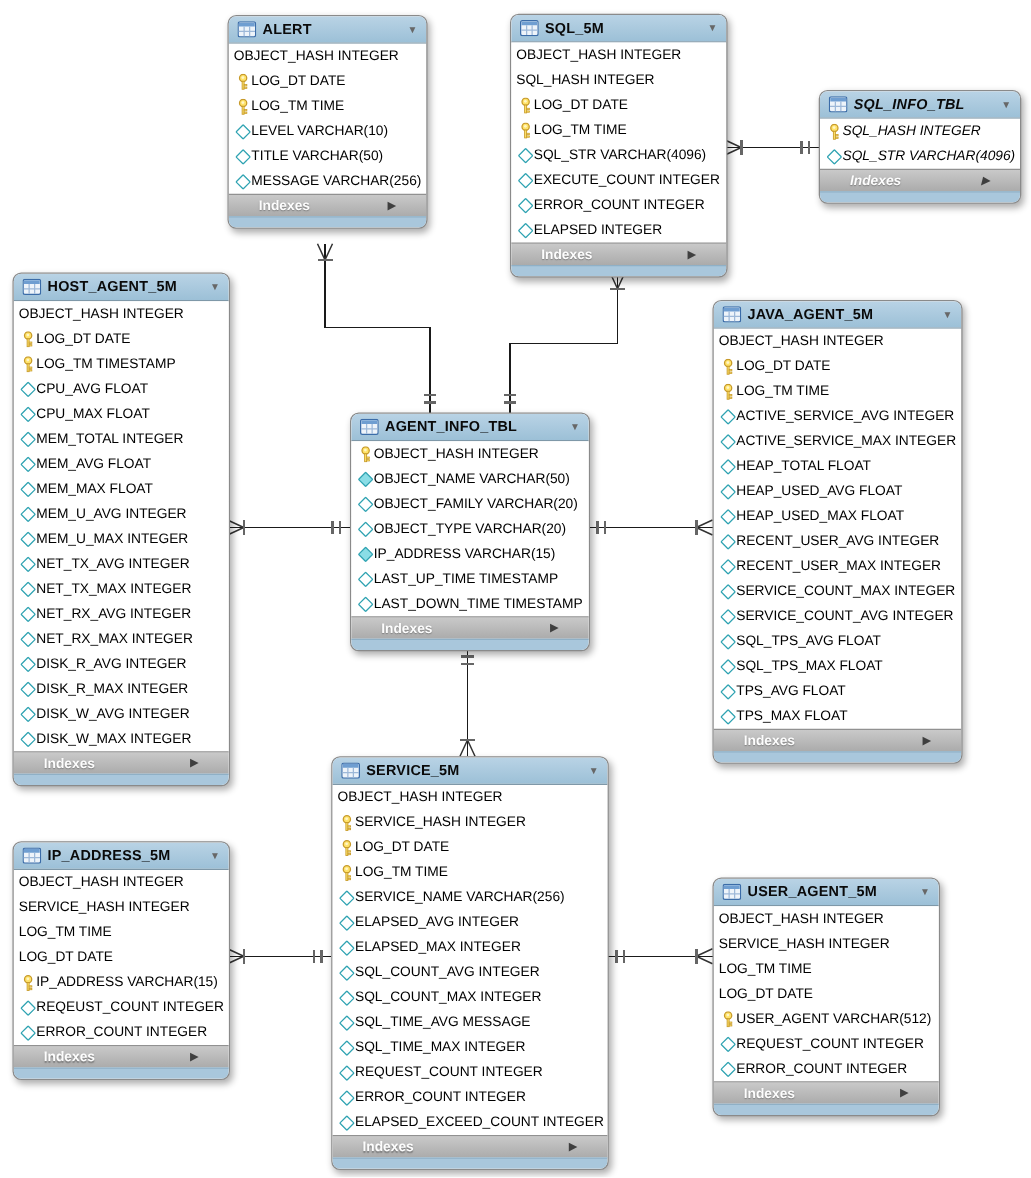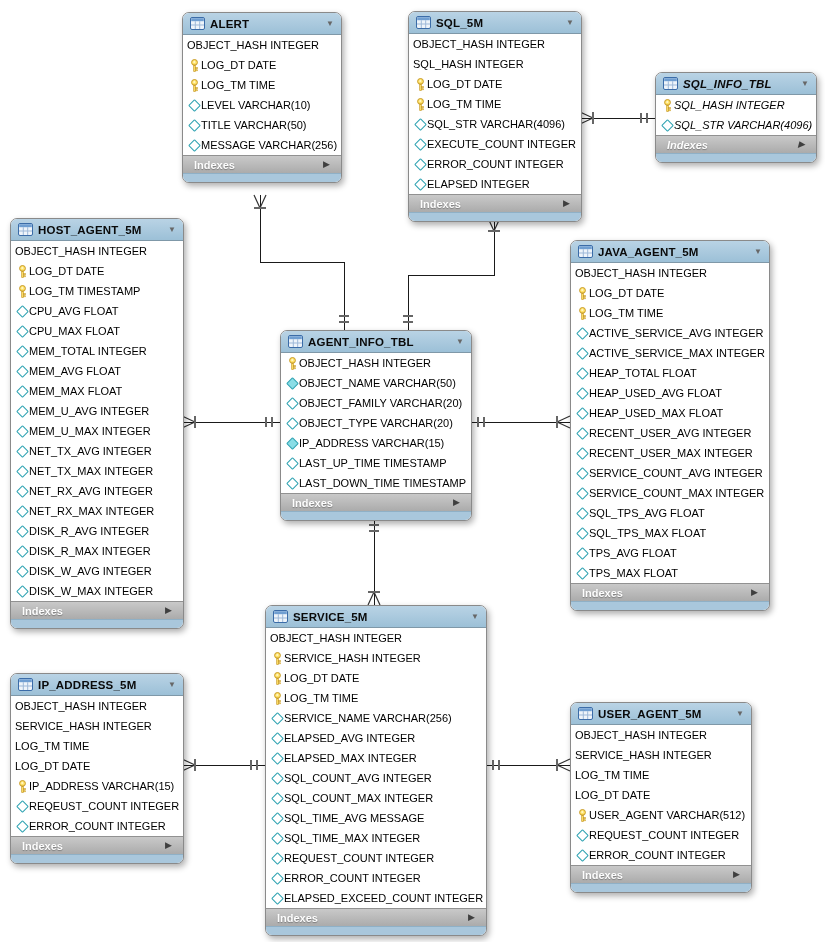--- a/index.html
+++ b/index.html
@@ -12,21 +12,21 @@
                background:linear-gradient(#b9d3e5,#9cc0d7);border-bottom:1px solid #7f98a8;}
   .tbl-icon{display:flex;align-items:center;}
   .tbl-name{flex:1;font-size:11.5px;font-weight:bold;color:#0a0a0a;white-space:nowrap;letter-spacing:.2px;}
   .hdr-arrow{font-size:8px;color:#676767;line-height:1;}
   .col-row{height:20px;display:flex;align-items:center;padding:0 4px;background:#fff;}
   .icon{width:14px;min-width:14px;display:flex;align-items:center;justify-content:center;}
   .dia{width:7px;height:7px;border:1.2px solid #2fa3b2;background:#fff;transform:rotate(45deg);
        display:inline-block;border-radius:1px;}
   .dia.filled{background:#8adde6;}
   .col-text{font-size:11px;color:#000;white-space:nowrap;}
-  .card-footer{height:17px;display:flex;align-items:center;padding:0 11px;
+  .card-footer{height:17px;display:flex;align-items:center;padding:0 24px;
                background:linear-gradient(#c9c9c9,#ababab);border-top:1px solid #919191;}
   .f-label{flex:1;font-size:11px;font-weight:bold;color:#fdfdfd;text-shadow:0 1px 1px rgba(96,96,96,.65);}
   .f-arrow{font-size:9px;color:#3f3f3f;line-height:1;}
   .card-strip{height:8px;background:#a9c7dc;border-top:1px solid #8fb0c6;}
   .rel-line{stroke:#1a1a1a;stroke-width:1;fill:none;shape-rendering:crispEdges;}
   .rel-foot{stroke:#333333;stroke-width:1.2;fill:none;}
   .rel-bar{stroke:#666666;stroke-width:2;fill:none;shape-rendering:crispEdges;}
 </style>
 </head>
 <body>
@@ -552,27 +552,27 @@
       <div class="col-row">
         <span class="icon">
           <span class="dia"></span>
         </span>
         <span class="col-text">RECENT_USER_MAX INTEGER</span>
       </div>
       <div class="col-row">
         <span class="icon">
           <span class="dia"></span>
         </span>
+        <span class="col-text">SERVICE_COUNT_MAX INTEGER</span>
+      </div>
+      <div class="col-row">
+        <span class="icon">
+          <span class="dia"></span>
+        </span>
         <span class="col-text">SERVICE_COUNT_AVG INTEGER</span>
-      </div>
-      <div class="col-row">
-        <span class="icon">
-          <span class="dia"></span>
-        </span>
-        <span class="col-text">SERVICE_COUNT_MAX INTEGER</span>
       </div>
       <div class="col-row">
         <span class="icon">
           <span class="dia"></span>
         </span>
         <span class="col-text">SQL_TPS_AVG FLOAT</span>
       </div>
       <div class="col-row">
         <span class="icon">
           <span class="dia"></span>

